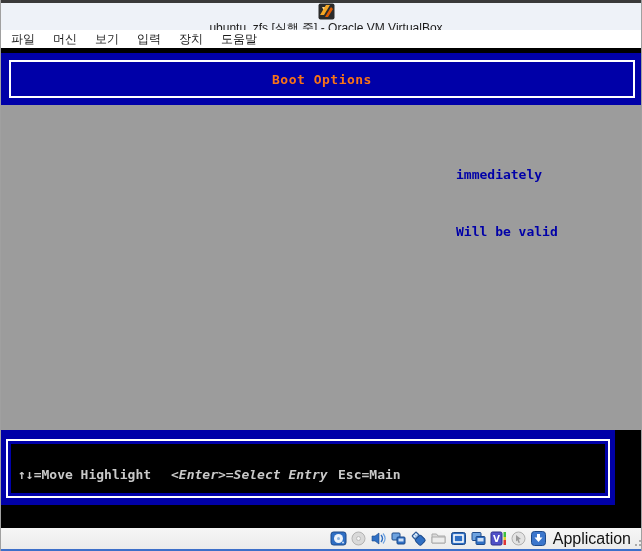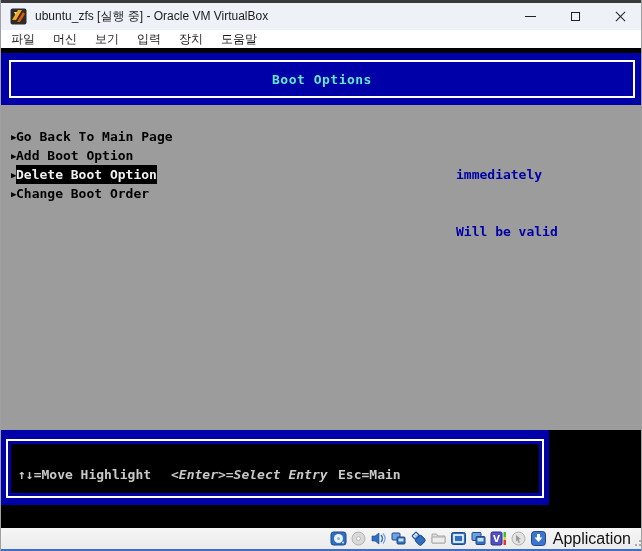--- a/index.html
+++ b/index.html
@@ -6,21 +6,21 @@
   body { font-family:"Liberation Sans", sans-serif; background:#555; }
   #window {
     position:relative; width:642px; height:551px; margin:0 auto;
     background:#000; overflow:hidden;
     border-left:1px solid #a0a0a0; border-right:1px solid #a0a0a0;
   }
   
   #topedge { position:absolute; left:0; top:0; width:642px; height:3px; background:#3a3a3a; }
   #titlebar {
     position:absolute; left:0; top:3px; width:642px; height:27px;
-    background:#eef2f8; display:flex; align-items:center;
+    background:#eef2f8; display:flex; align-items:center;flex-direction:column;
   }
   #vbox-logo { width:17px; height:17px; margin-left:9px; flex:0 0 auto; }
   #window-title { margin-left:8px; font-size:12px; color:#1b1b1b; white-space:nowrap; }
   #win-controls { margin-left:auto; display:flex; height:100%; }
   .winbtn { width:45px; height:100%; display:flex; align-items:center; justify-content:center; }
   .glyph-min { width:11px; height:0; border-top:1px solid #222; display:block; }
   .glyph-max { width:9px; height:9px; border:1px solid #222; display:block; }
   .glyph-close { position:relative; width:11px; height:11px; display:block; }
   .glyph-close::before, .glyph-close::after {
     content:""; position:absolute; left:-1px; top:5px; width:13px; height:1px; background:#222;
@@ -35,29 +35,29 @@
   .menu-item { padding:0 9px; height:100%; display:flex; align-items:center; }
   .menu-item:first-child { padding-left:10px;font-family:Liberation Mono, monospace; }
   
   #vm-screen { position:absolute; left:0; top:48px; width:642px; height:480px; background:#000;
     font-family:"DejaVu Sans Mono", monospace; font-weight:bold; }
   #efi-header { position:absolute; left:0; top:5px; width:642px; height:52px; background:#0000a8; }
   #efi-title-box {
     position:absolute; left:8px; right:8px; top:7px; height:38px;
     border:2px solid #fff; display:flex; align-items:center; justify-content:center;
   }
-  #efi-title { color:#5eead4; font-size:13px; letter-spacing:0.5px; }
+  #efi-title { color:#f97316; font-size:13px; letter-spacing:0.5px; }
   #efi-body { position:absolute; left:0; top:57px; width:642px; height:325px; background:#9c9c9c; }
   #efi-menu { position:absolute; left:0; top:22px; list-style:none; }
   .efi-row { height:19px; line-height:19px; font-size:13px; color:#000; white-space:nowrap; }
   .efi-arrow { display:inline-block; width:15px; padding-left:10px; font-size:9px; vertical-align:1px; }
   .efi-label { display:inline-block; }
   .efi-row.highlighted .efi-label { background:#000; color:#f0f0f0; }
   #efi-info { position:absolute; left:455px; top:22px; color:#0000a8; font-size:13px; line-height:19px; white-space:pre; }
-  #efi-footer { position:absolute; left:0; top:382px; width:548px; height:75px; background:#0000a8; }
+  #efi-footer { position:absolute; left:0; top:382px; width:614px; height:75px; background:#0000a8; }
   #efi-help-box {
     position:absolute; left:5px; right:5px; top:9px; height:59px;
     border:2px solid #fff; background:#0000a8; padding:3px;
   }
   #efi-help-inner { position:relative; width:100%; height:100%; background:#000; }
   .help-key { position:absolute; top:23px; color:#c9c9c9; font-size:13px; white-space:pre; }
   #help-key-0 { left:7px; } #help-key-1 { left:160px;font-style:italic; } #help-key-2 { left:327px; }
   #vm-black-bottom { position:absolute; left:0; top:457px; width:642px; height:23px; background:#000; }
   
   #statusbar {
@@ -113,34 +113,20 @@
 
   <div id="vm-screen">
 
     <div id="efi-header">
       <div id="efi-title-box">
         <span id="efi-title">Boot Options</span>
       </div>
     </div>
 
     <div id="efi-body">
-      <ul id="efi-menu">
-        <li class="efi-row">
-          <span class="efi-arrow">▶</span><span class="efi-label">Go Back To Main Page</span>
-        </li>
-        <li class="efi-row">
-          <span class="efi-arrow">▶</span><span class="efi-label">Add Boot Option</span>
-        </li>
-        <li class="efi-row highlighted">
-          <span class="efi-arrow">▶</span><span class="efi-label">Delete Boot Option</span>
-        </li>
-        <li class="efi-row">
-          <span class="efi-arrow">▶</span><span class="efi-label">Change Boot Order</span>
-        </li>
-      </ul>
       <div id="efi-info">
         <div>immediately</div>
         <div>Will be valid</div>
       </div>
     </div>
 
     <div id="efi-footer">
       <div id="efi-help-box">
         <div id="efi-help-inner">
           <span class="help-key" id="help-key-0">↑↓=Move Highlight</span>

